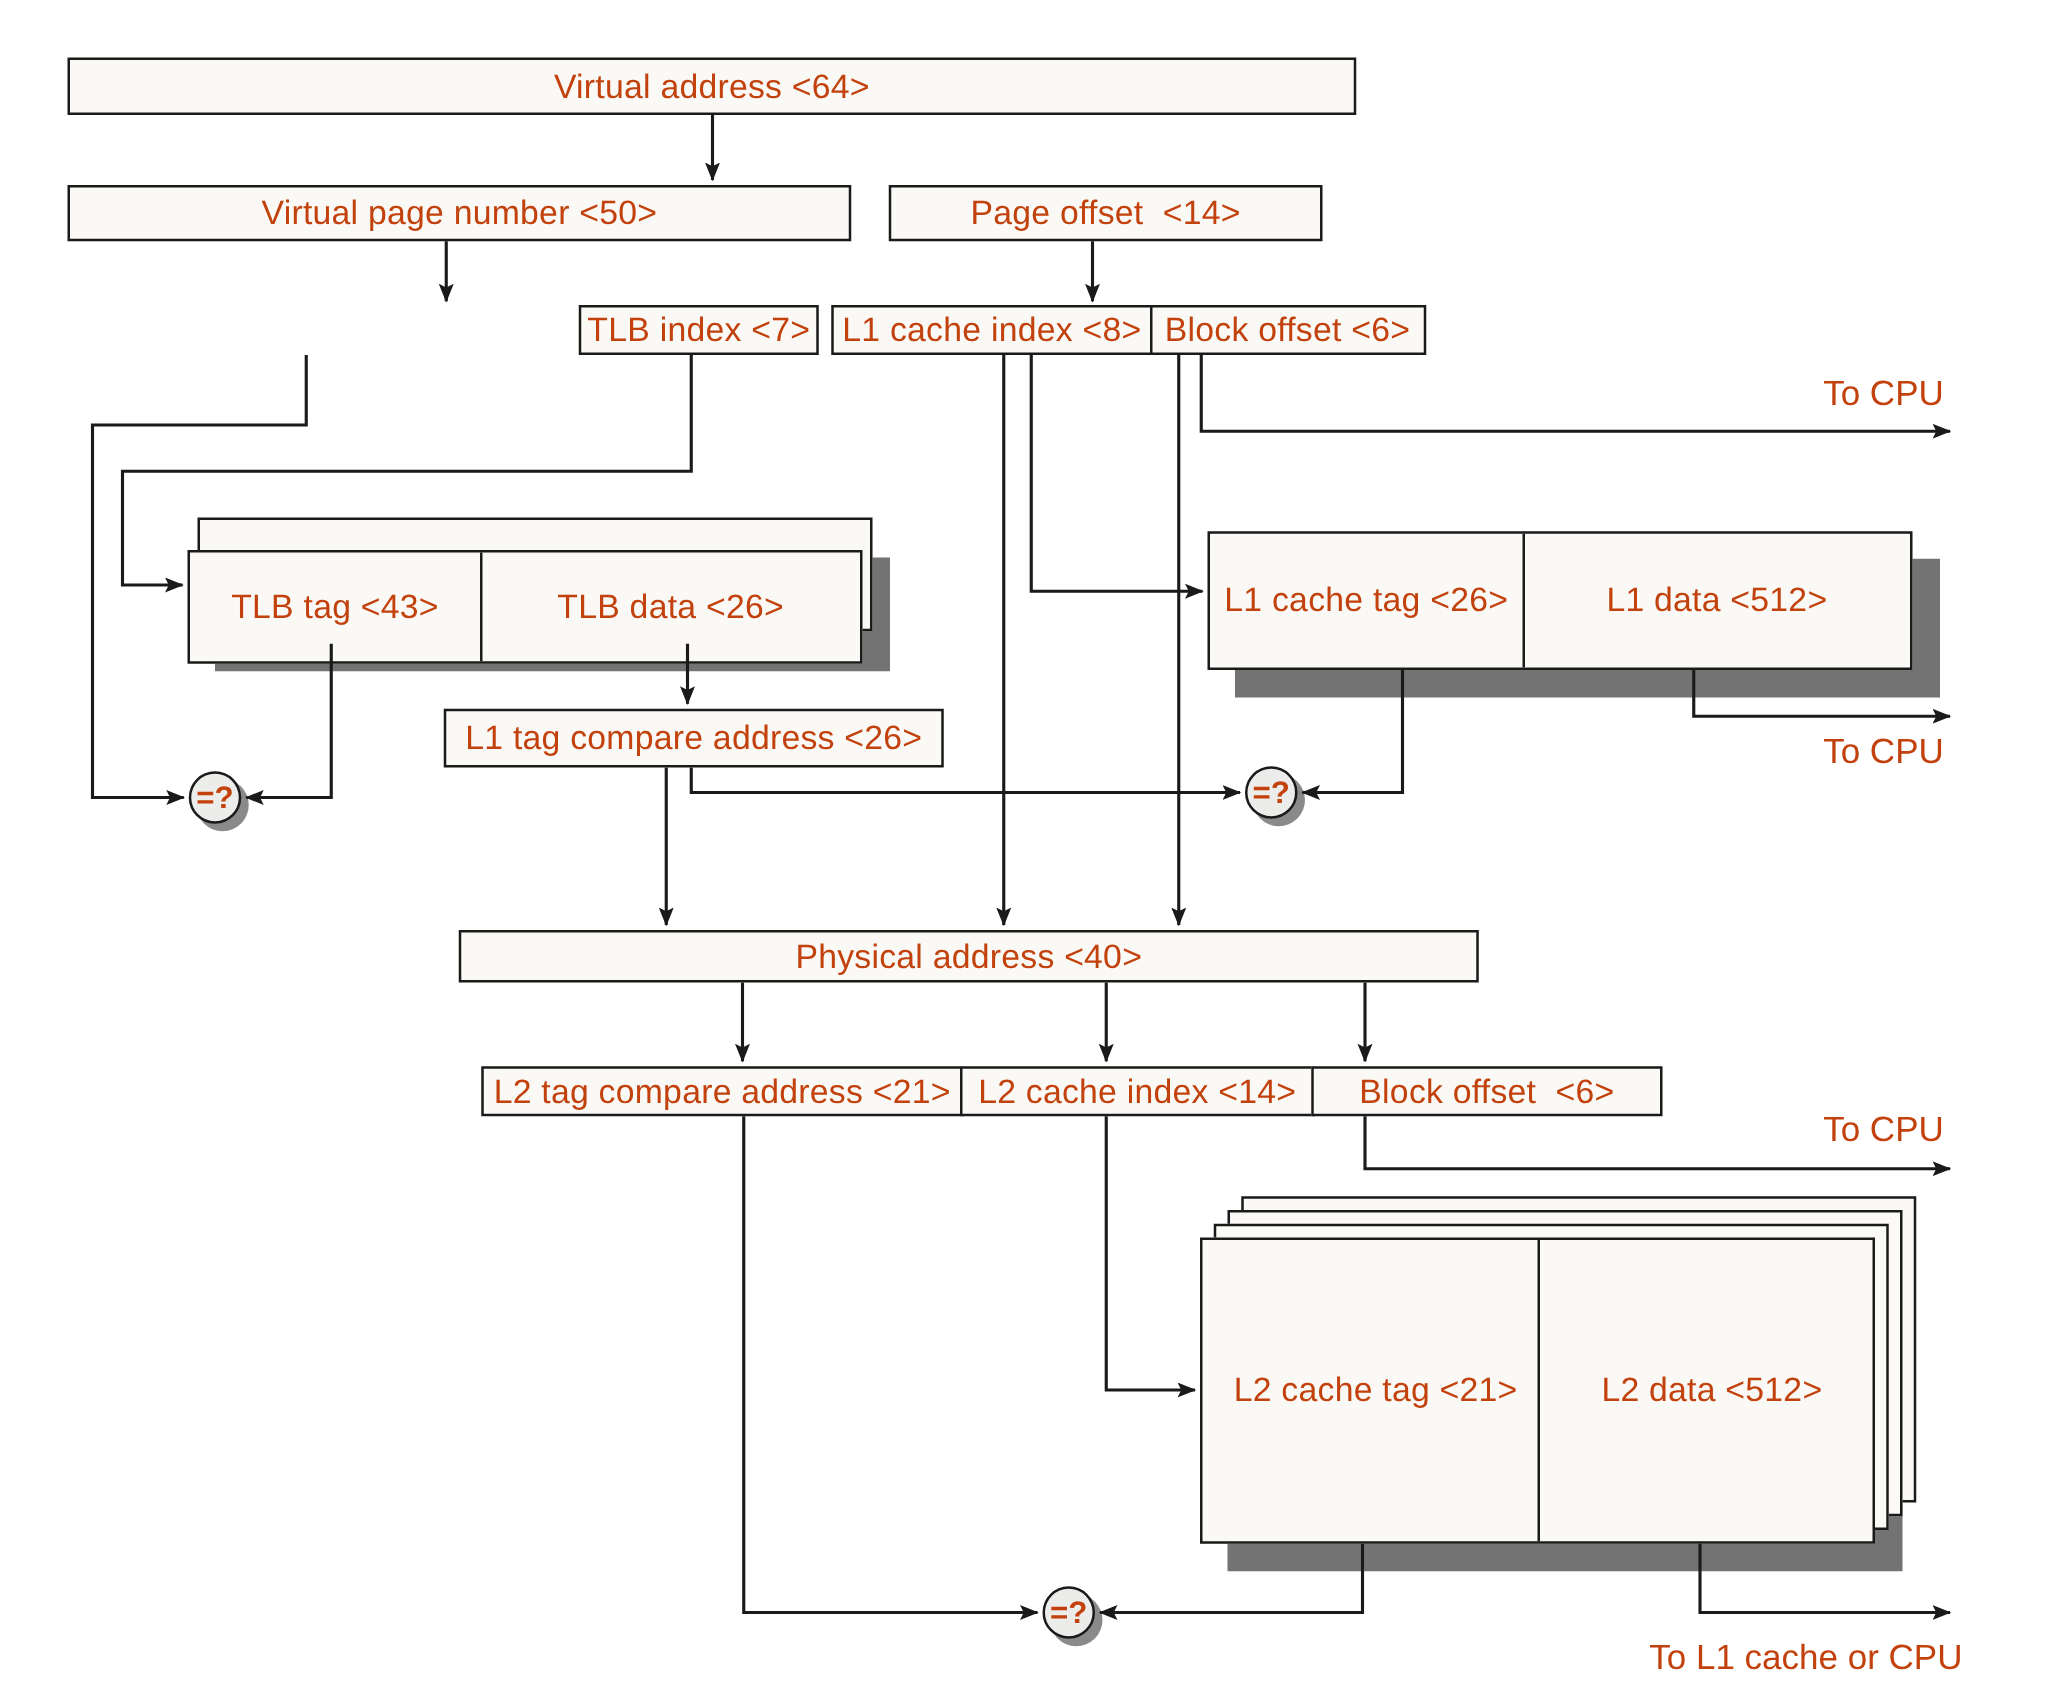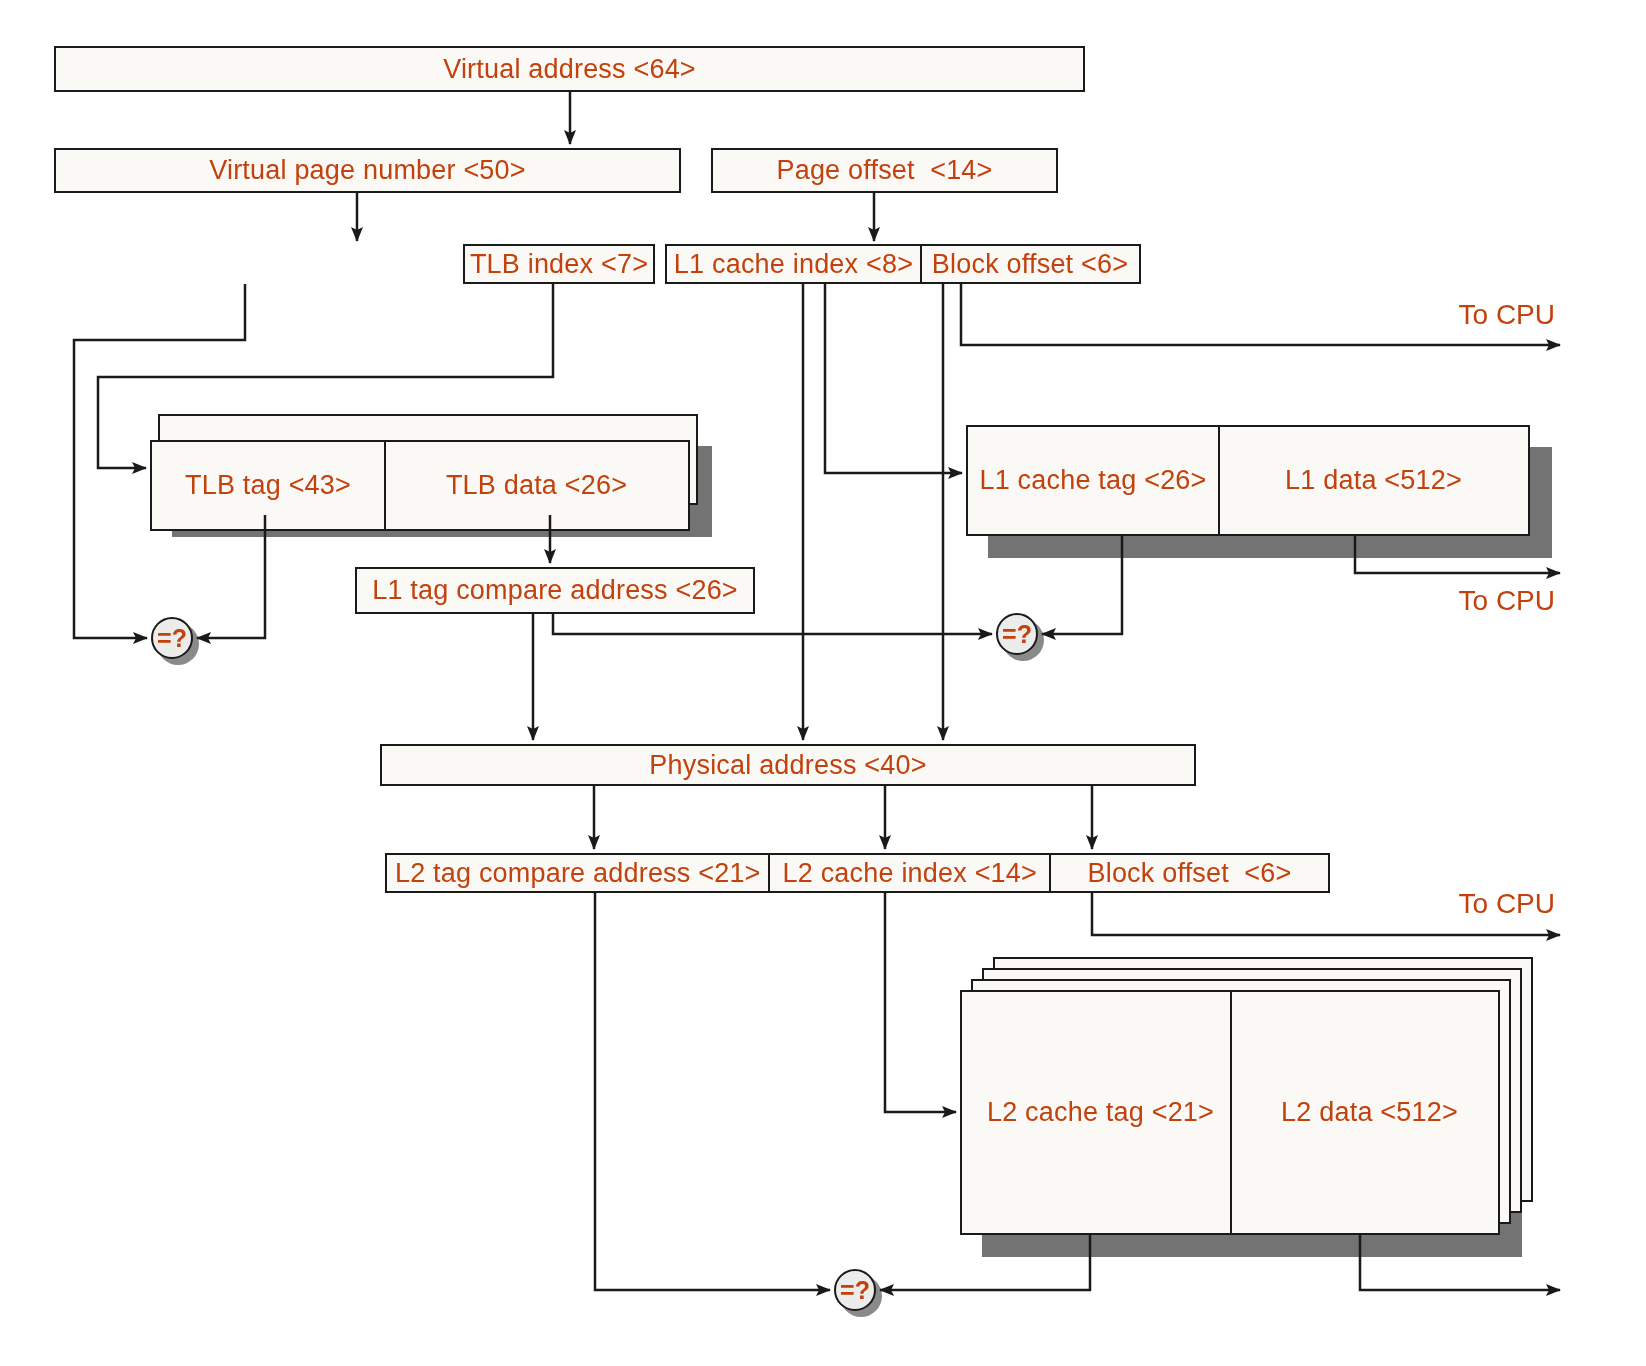--- a/index.html
+++ b/index.html
@@ -76,21 +76,21 @@
     </div>
     <div class="cell" style="width:308px;">
       <span class="lbl">L1 data &lt;512&gt;</span>
     </div>
   </div>
 
   <div class="box z3" style="left:355px;top:567px;width:400px;height:47px;">
     <span class="lbl">L1 tag compare address &lt;26&gt;</span>
   </div>
 
-  <div class="box z3" style="left:380px;top:744px;width:816px;height:42px;">
+  <div class="box z3" style="left:367px;top:744px;width:816px;height:42px;">
     <span class="lbl">Physical address &lt;40&gt;</span>
   </div>
 
   <div class="box z3" style="left:385px;top:853px;width:385.5px;height:40px;">
     <span class="lbl">L2 tag compare address &lt;21&gt;</span>
   </div>
   <div class="box z3" style="left:768px;top:853px;width:283.5px;height:40px;">
     <span class="lbl">L2 cache index &lt;14&gt;</span>
   </div>
   <div class="box z3" style="left:1049px;top:853px;width:281px;height:40px;">
@@ -121,20 +121,21 @@
   </div>
 
   <div class="cmpshadow" style="left:840px;top:1275px;"></div>
   <div class="cmp" style="left:834px;top:1269px;">
     <span>=?</span>
   </div>
 
   <div class="annot" style="left:1395px;top:299px;width:160px;text-align:right;">To CPU</div>
   <div class="annot" style="left:1395px;top:585px;width:160px;text-align:right;">To CPU</div>
   <div class="annot" style="left:1395px;top:888px;width:160px;text-align:right;">To CPU</div>
+  <div class="annot" style="left:1160px;top:1310px;width:410px;text-align:right;">To L1 cache or CPU</div>
 
   <svg id="wires" width="1646" height="1366" viewBox="0 0 1646 1366">
     <defs>
       <marker id="arr" markerUnits="userSpaceOnUse" markerWidth="16" markerHeight="13" refX="14" refY="6" orient="auto">
         <path d="M0,0 L15,6 L0,12 L3,6 Z" fill="#1a1a1a"></path>
       </marker>
     </defs>
     <g stroke="#1a1a1a" stroke-width="2.5" fill="none">
 
       <polyline points="570,92 570,144" marker-end="url(#arr)"></polyline>

